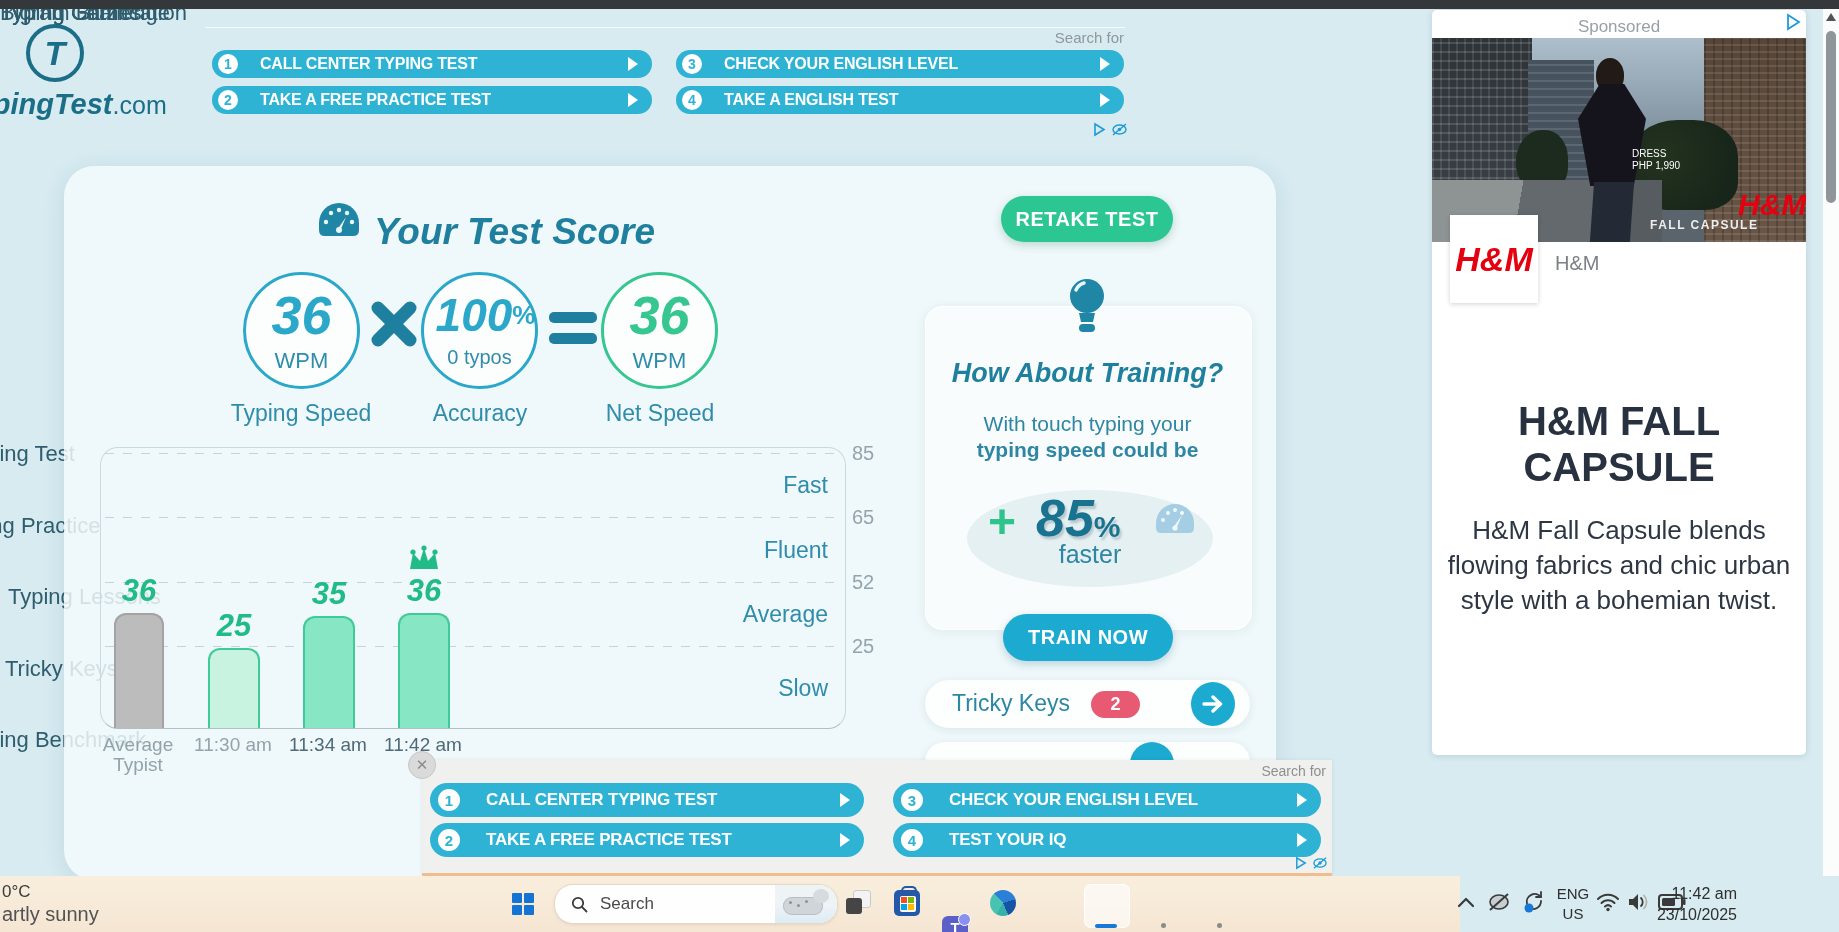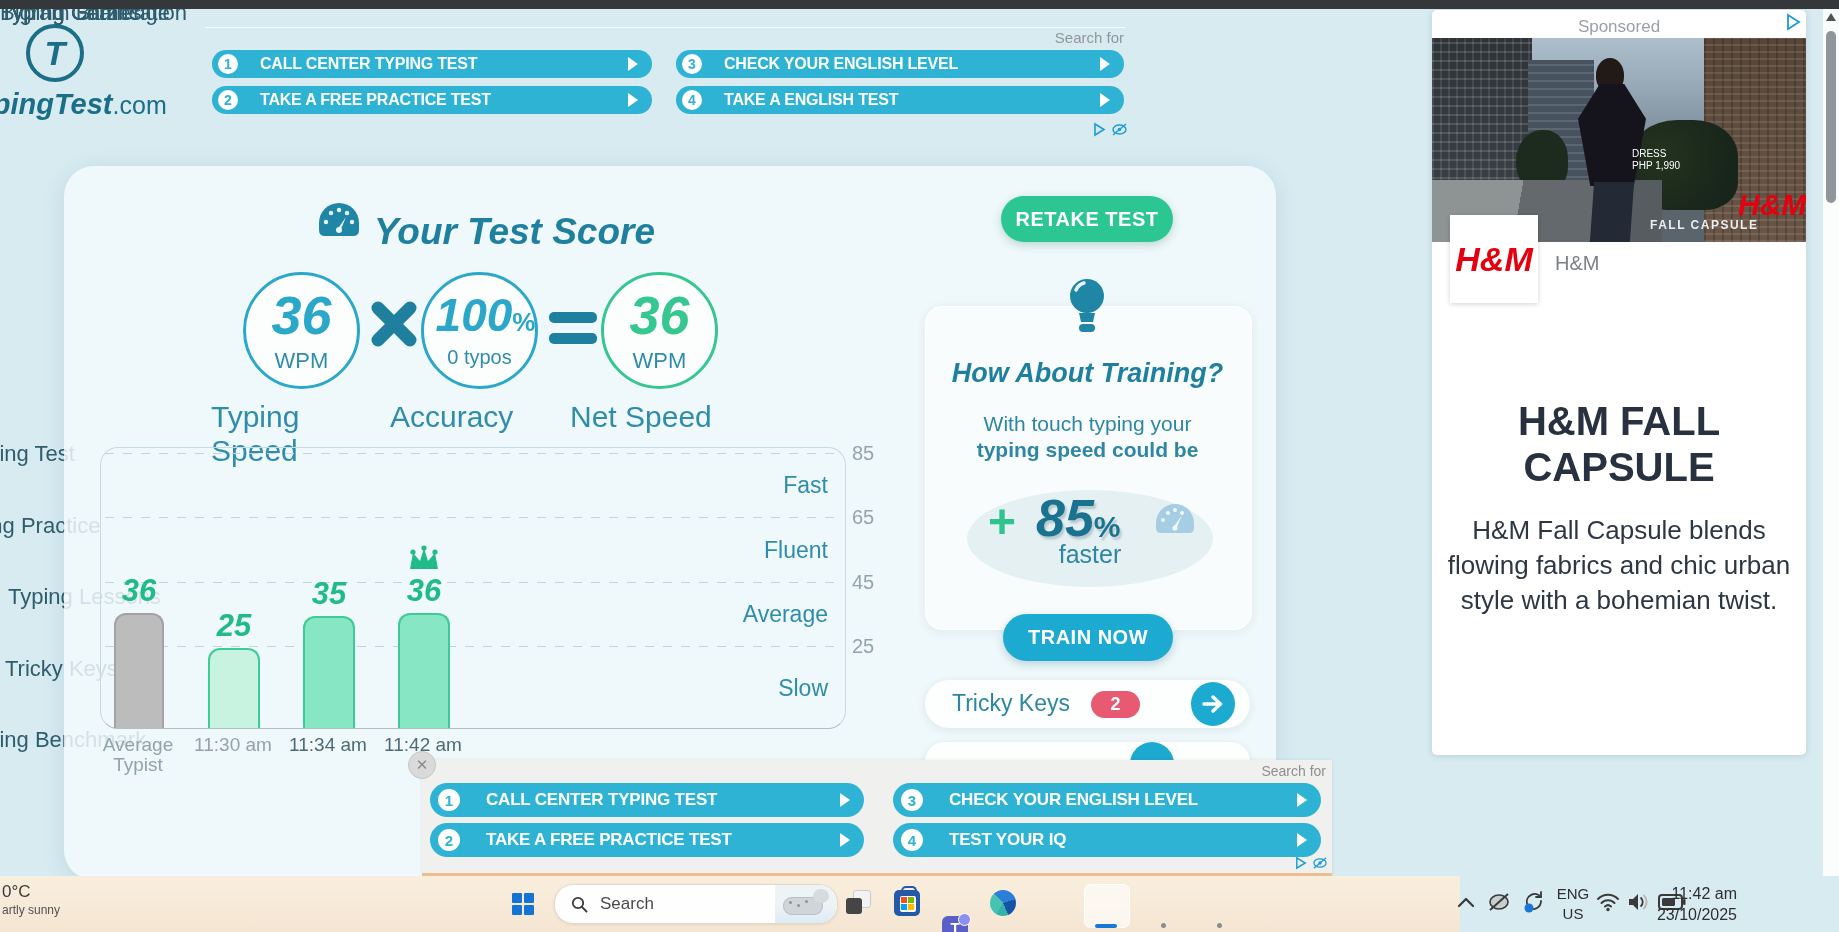--- a/index.html
+++ b/index.html
@@ -57,28 +57,28 @@
     box-shadow:0 3px 8px rgba(30,120,90,0.25);z-index:3;cursor:pointer;}
 
   .circle{width:111px;height:111px;border-radius:50%;background:#fcfefe;display:flex;flex-direction:column;
     align-items:center;justify-content:center;z-index:3;}
   .c-cyan{border:3px solid #2aa7c9;}
   .c-green{border:3px solid #36c690;}
   .c1{left:243px;top:272px;} .c2{left:421px;top:272px;} .c3{left:601px;top:272px;}
   .big-num{font-style:italic;font-weight:bold;font-size:54px;line-height:1;}
   .n-cyan{color:#2aa7c9;} .n-green{color:#36c690;}
   .unit{font-size:22px;color:#2f8cab;margin-top:6px;}
-  .acc-row{display:flex;align-items:flex-end;margin-left:12px;}
+  .acc-row{display:flex;align-items:center;margin-left:12px;}
   .acc-num{font-style:italic;font-weight:bold;font-size:46px;line-height:1;color:#2aa7c9;}
   .acc-pct{font-weight:bold;font-size:26px;color:#2aa7c9;}
   .typos{font-size:20px;color:#2f8cab;margin-top:8px;}
   .mult{left:370px;top:300px;z-index:3;}
   .equals{left:549px;top:312px;z-index:3;display:flex;flex-direction:column;gap:10px;}
   .equals div{width:48px;height:11px;border-radius:5px;background:#1e7f9e;}
-  .score-lbl{top:400px;width:180px;text-align:left;font-size:30px;color:#2f8cab;z-index:3;}
+  .score-lbl{top:400px;width:180px;text-align:center;font-size:23px;color:#2f8cab;z-index:3;}
   .sl1{left:211px;} .sl2{left:390px;} .sl3{left:570px;}
 
   
   .chart-panel{left:100px;top:447px;width:744px;height:280px;border:1px solid #c6dbe1;border-radius:18px;
     border-bottom-color:#aebfc6;z-index:3;}
   .gridline{position:absolute;left:4px;right:4px;height:1px;
     background:repeating-linear-gradient(90deg,#c2d5db 0 9px,transparent 9px 18px);}
   .g1{top:5px;} .g2{top:69px;} .g3{top:134px;} .g4{top:198px;}
   .grid-num{left:852px;width:44px;font-size:20px;color:#94a4ac;z-index:3;}
   .gn1{top:442px;} .gn2{top:506px;} .gn3{top:571px;} .gn4{top:635px;}
@@ -177,21 +177,21 @@
   .bp1{left:430px;top:783px;width:434px;}
   .bp2{left:430px;top:823px;width:434px;}
   .bp3{left:893px;top:783px;width:428px;}
   .bp4{left:893px;top:823px;width:428px;}
   .bad-ic{left:1294px;top:856px;}
 
   
   .taskbar{left:0;top:876px;width:1460px;height:56px;background:linear-gradient(#f9eedd,#f5e6d3);z-index:8;}
   .tb{position:absolute;}
   .wx-temp{left:2px;top:6px;font-size:17px;color:#3c3c3c;}
-  .wx-cond{left:2px;top:27px;font-size:12px;color:#525252;}
+  .wx-cond{left:2px;top:27px;font-size:20px;color:#525252;}
   .start{left:512px;top:17px;width:22px;height:22px;display:grid;grid-template-columns:10px 10px;
     grid-template-rows:10px 10px;gap:2px;cursor:pointer;}
   .start div{background:#1374d6;border-radius:1px;}
   .search-pill{left:554px;top:8px;width:282px;height:38px;border-radius:19px;background:#fefefe;
     border:1px solid #e6d8c9;box-shadow:0 1px 3px rgba(120,90,60,0.12);display:flex;align-items:center;
     overflow:hidden;cursor:text;}
   .search-pill .mag{margin-left:16px;}
   .search-pill .txt{margin-left:12px;font-size:17px;color:#4a4a4a;flex:1;}
   .leopard{width:62px;height:38px;position:relative;background:linear-gradient(180deg,#eef3f6 55%,#dcebf5);}
   .leopard .body{position:absolute;left:8px;top:12px;width:40px;height:18px;border-radius:10px;background:#cfd5d8;
@@ -340,21 +340,21 @@
         <circle cx="7" cy="7" r="2.6" fill="#21bb87"></circle>
           <circle cx="18" cy="3" r="2.6" fill="#21bb87"></circle>
           <circle cx="29" cy="7" r="2.6" fill="#21bb87"></circle>
       </svg>
       <div class="bar-value">36</div>
       <div class="bar w1" style="height: 115.2px; background: rgb(135, 231, 196); border-color: rgb(63, 203, 151);"></div>
     </div>
   </div>
   <div class="abs grid-num gn1">85</div>
   <div class="abs grid-num gn2">65</div>
-  <div class="abs grid-num gn3">45</div>
+  <div class="abs grid-num gn3">52</div>
   <div class="abs grid-num gn4">25</div>
   <div class="abs band-lbl bd1">Fast</div>
   <div class="abs band-lbl bd2">Fluent</div>
   <div class="abs band-lbl bd3">Average</div>
   <div class="abs band-lbl bd4">Slow</div>
   <div class="abs x-label xl-gray xl0">Average Typist</div>
   <div class="abs x-label xl-gray xl1">11:30 am</div>
   <div class="abs x-label xl-dark xl2">11:34 am</div>
   <div class="abs x-label xl-dark xl3">11:42 am</div>
 

